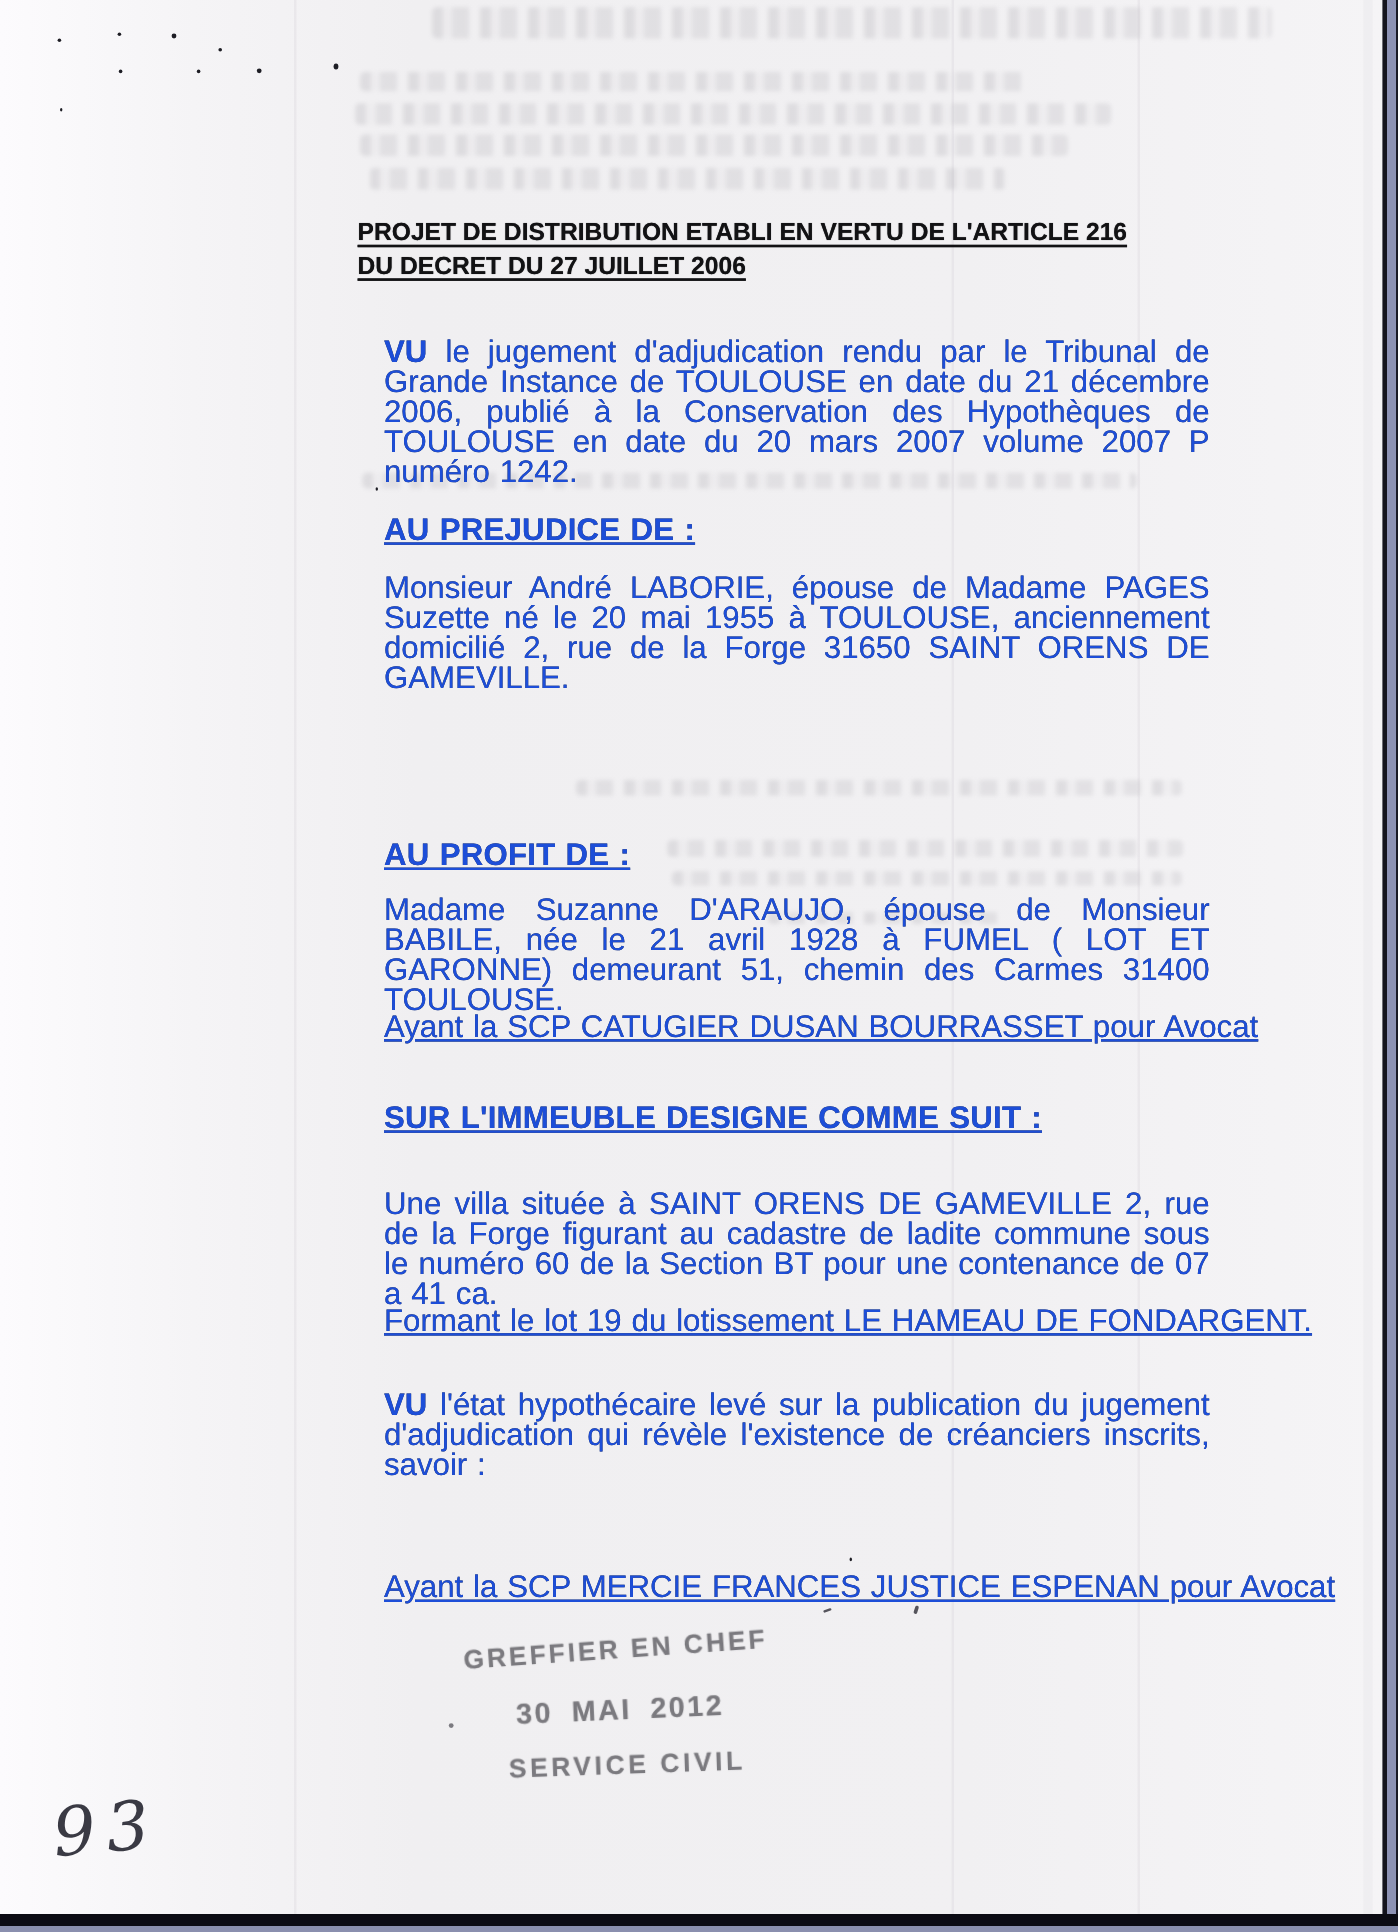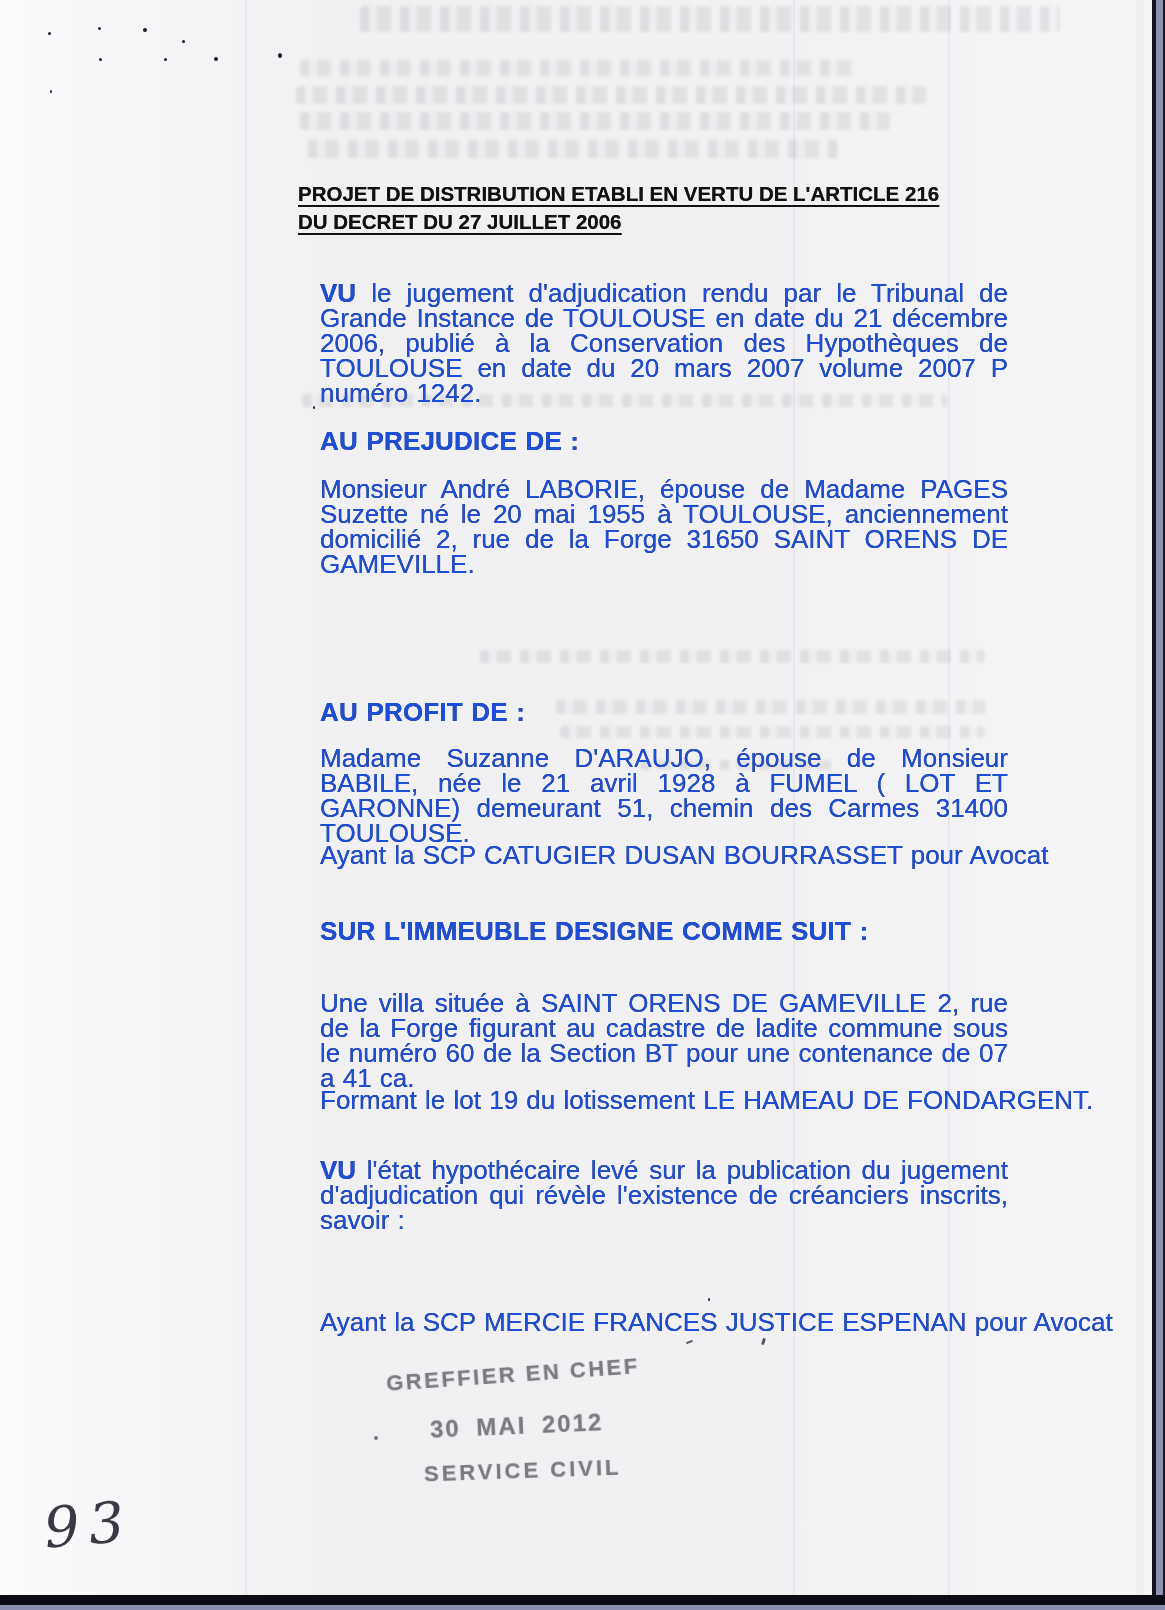--- a/index.html
+++ b/index.html
@@ -26,21 +26,21 @@
     background:repeating-linear-gradient(90deg,
       rgba(150,148,156,.55) 0 9px, rgba(150,148,156,.10) 9px 17px,
       rgba(150,148,156,.45) 17px 31px, rgba(150,148,156,0) 31px 40px);
   }
   .speck{position:absolute;background:#1d1d24;border-radius:50%;}
   .tb{
     position:absolute;left:300px;width:688px;color:#1d4ed8;
     font-size:26px;line-height:25px;text-align:justify;
     text-shadow:0 0 .5px rgba(23,23,26,.9);word-spacing:1px;margin-left:20px;
   }
-  .tb.single{text-align:center;width:auto;white-space:nowrap;}
+  .tb.single{text-align:center;width:auto;white-space:nowrap;text-decoration:underline;}
   .h{font-weight:bold;letter-spacing:.2px;}
   .lead{font-weight:bold;}
   .title{
     position:absolute;left:298px;top:180px;width:702px;
     font-weight:bold;font-size:20.5px;line-height:28px;color:#121214;
     text-shadow:0 0 .6px rgba(18,18,20,.9);
   }
   .title .u{text-decoration:underline;text-decoration-thickness:2.2px;text-underline-offset:4px;}
   .stamp{
     position:absolute;color:#6f6e73;font-weight:bold;white-space:nowrap;

